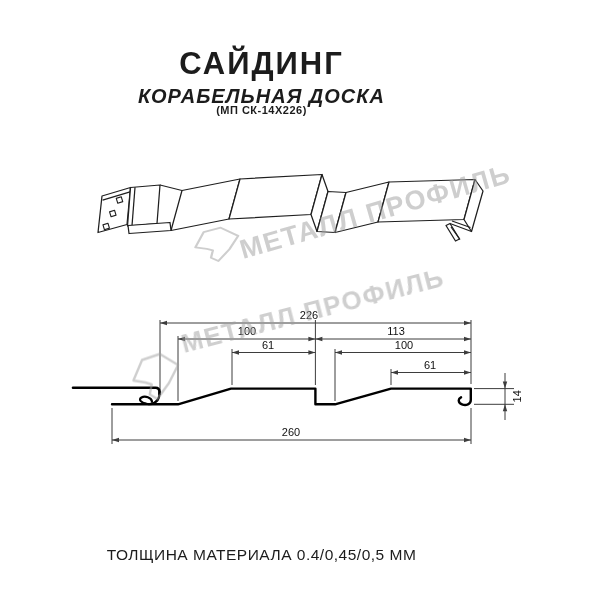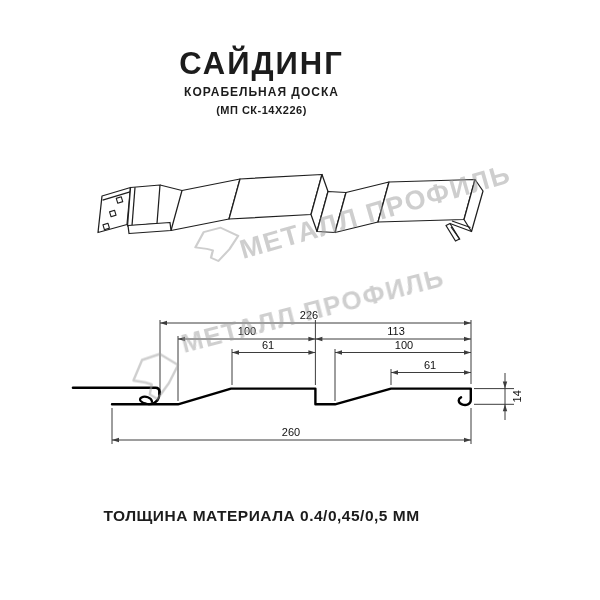--- a/index.html
+++ b/index.html
@@ -1,22 +1,22 @@
 <!DOCTYPE html>
 <html><head>
 <meta charset="utf-8">
 <style>
   html,body{margin:0;padding:0;background:#ffffff;}
   body{width:600px;height:600px;position:relative;overflow:hidden;
        font-family:"Liberation Sans",sans-serif;color:#1c1c1c;}
   .hdr{position:absolute;left:0;width:523px;text-align:center;}
   .title{top:46px;font-size:31px;font-weight:bold;letter-spacing:2px;}
-  .subtitle{top:85px;font-size:12px;font-weight:bold;letter-spacing:1px;}
+  .subtitle{top:85px;font-size:20px;font-weight:bold;letter-spacing:1px;font-style:italic;}
   .model{top:104px;font-size:11px;font-weight:bold;letter-spacing:.5px;}
-  .footer{top:507px;font-size:15.5px;font-weight:bold;letter-spacing:.5px;}
+  .footer{top:546px;font-size:15.5px;font-weight:normal;letter-spacing:.5px;}
   svg{position:absolute;left:0;top:0;}
   .dimtxt{font-size:11px;fill:#111;font-family:"Liberation Sans",sans-serif;}
   .wmtxt{font-size:27px;font-weight:bold;letter-spacing:1.5px;
          font-family:"Liberation Sans",sans-serif;}
 </style>
 </head>
 <body>
 
 <div class="hdr title">САЙДИНГ</div>
 <div class="hdr subtitle">КОРАБЕЛЬНАЯ ДОСКА</div>

